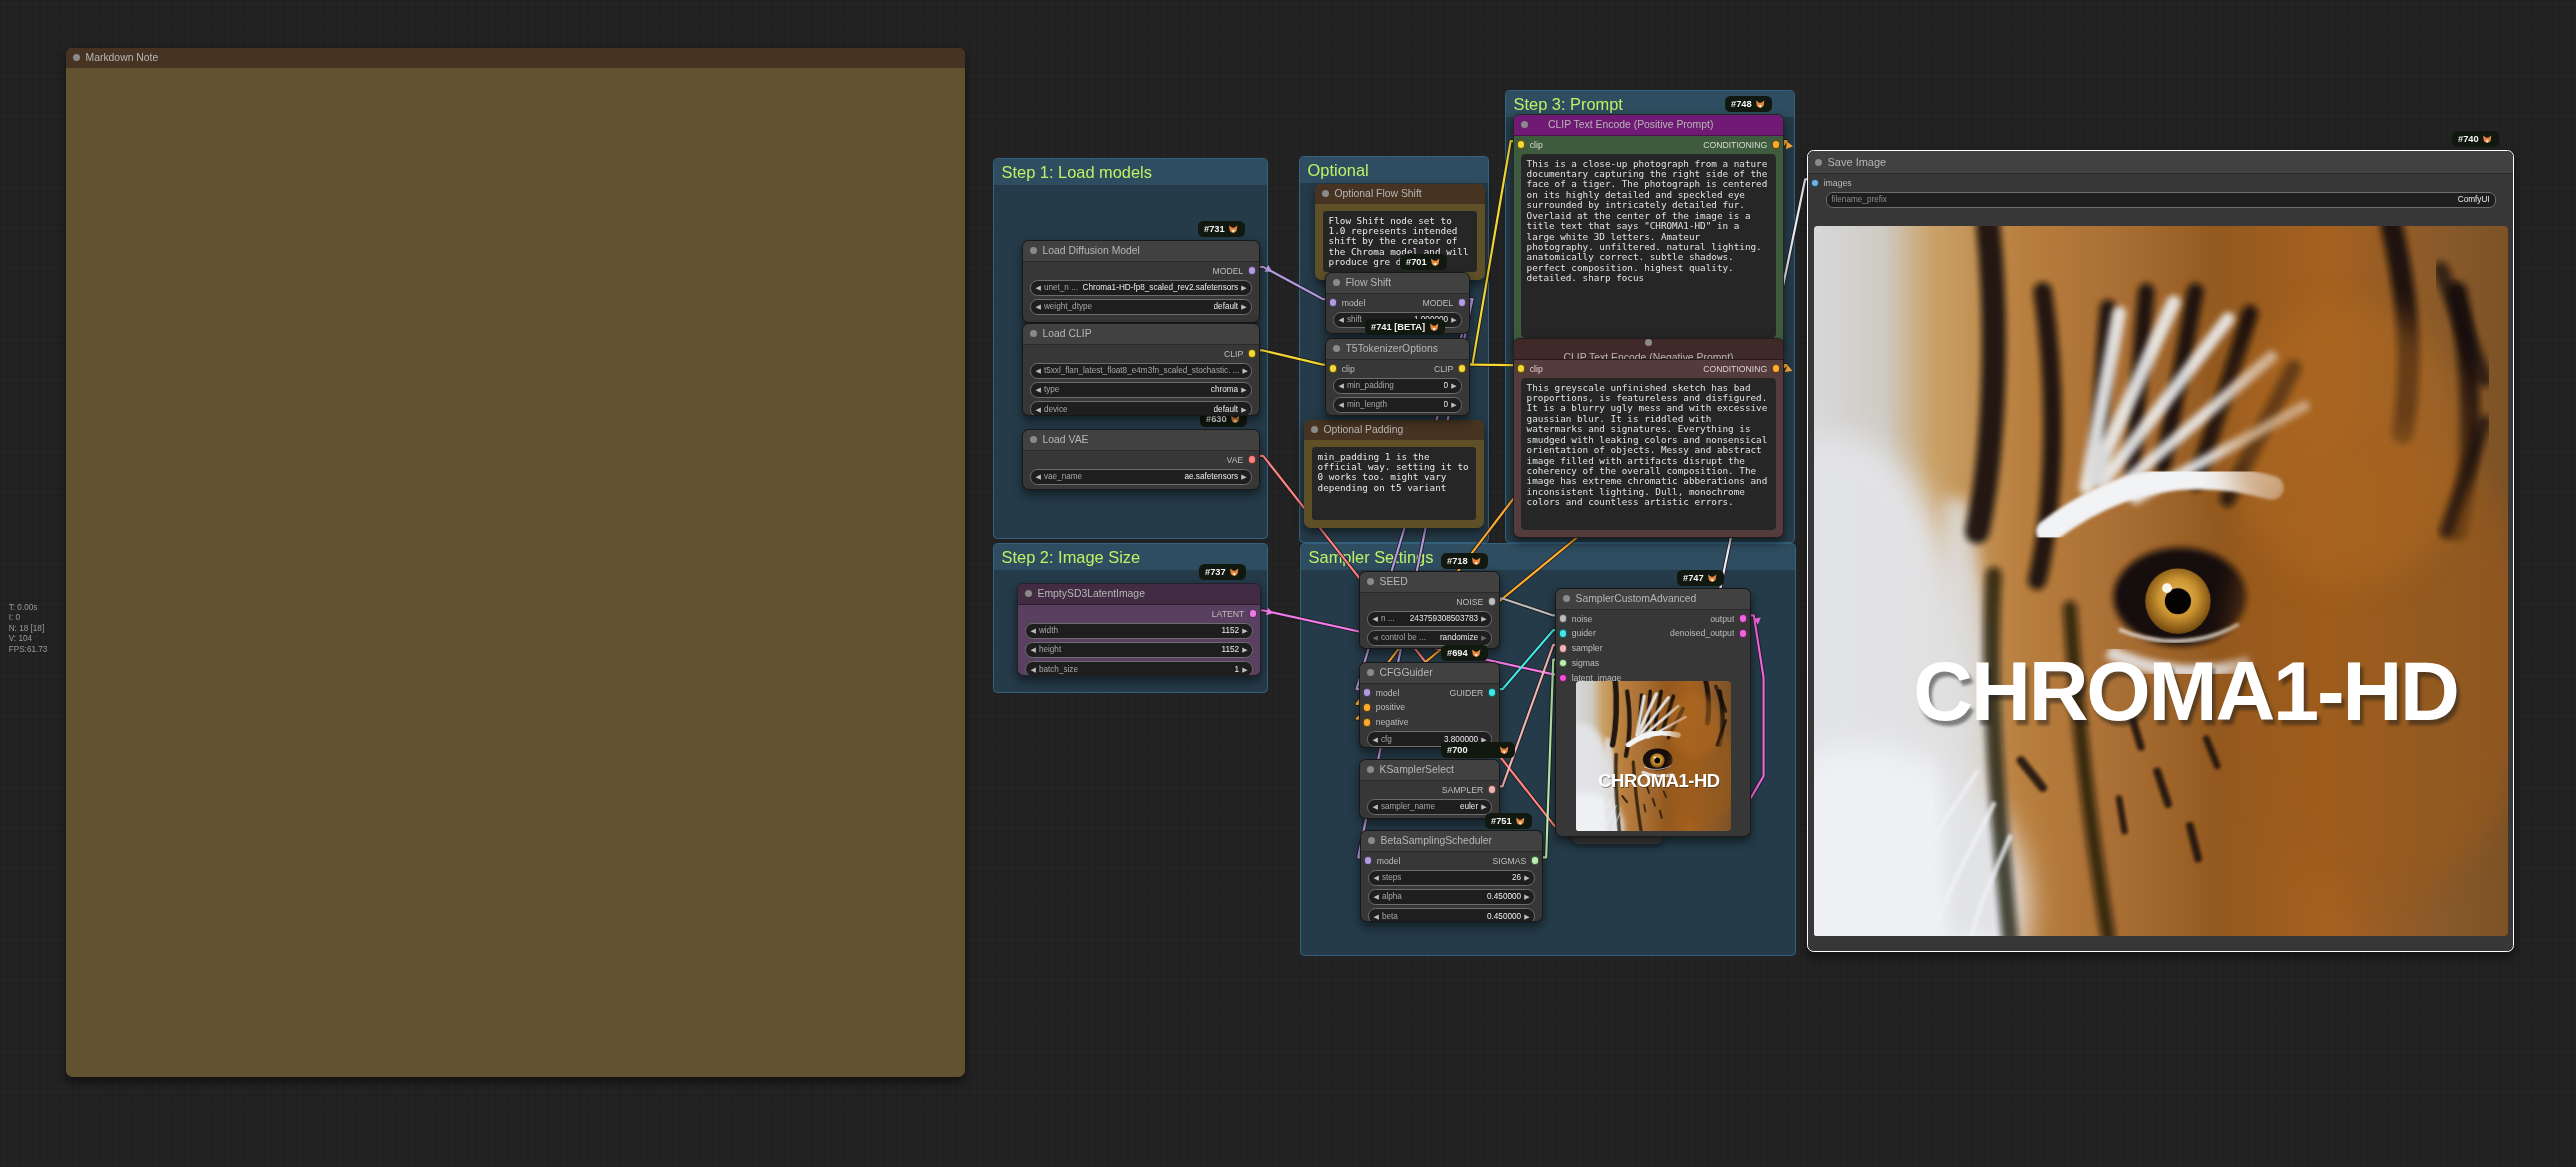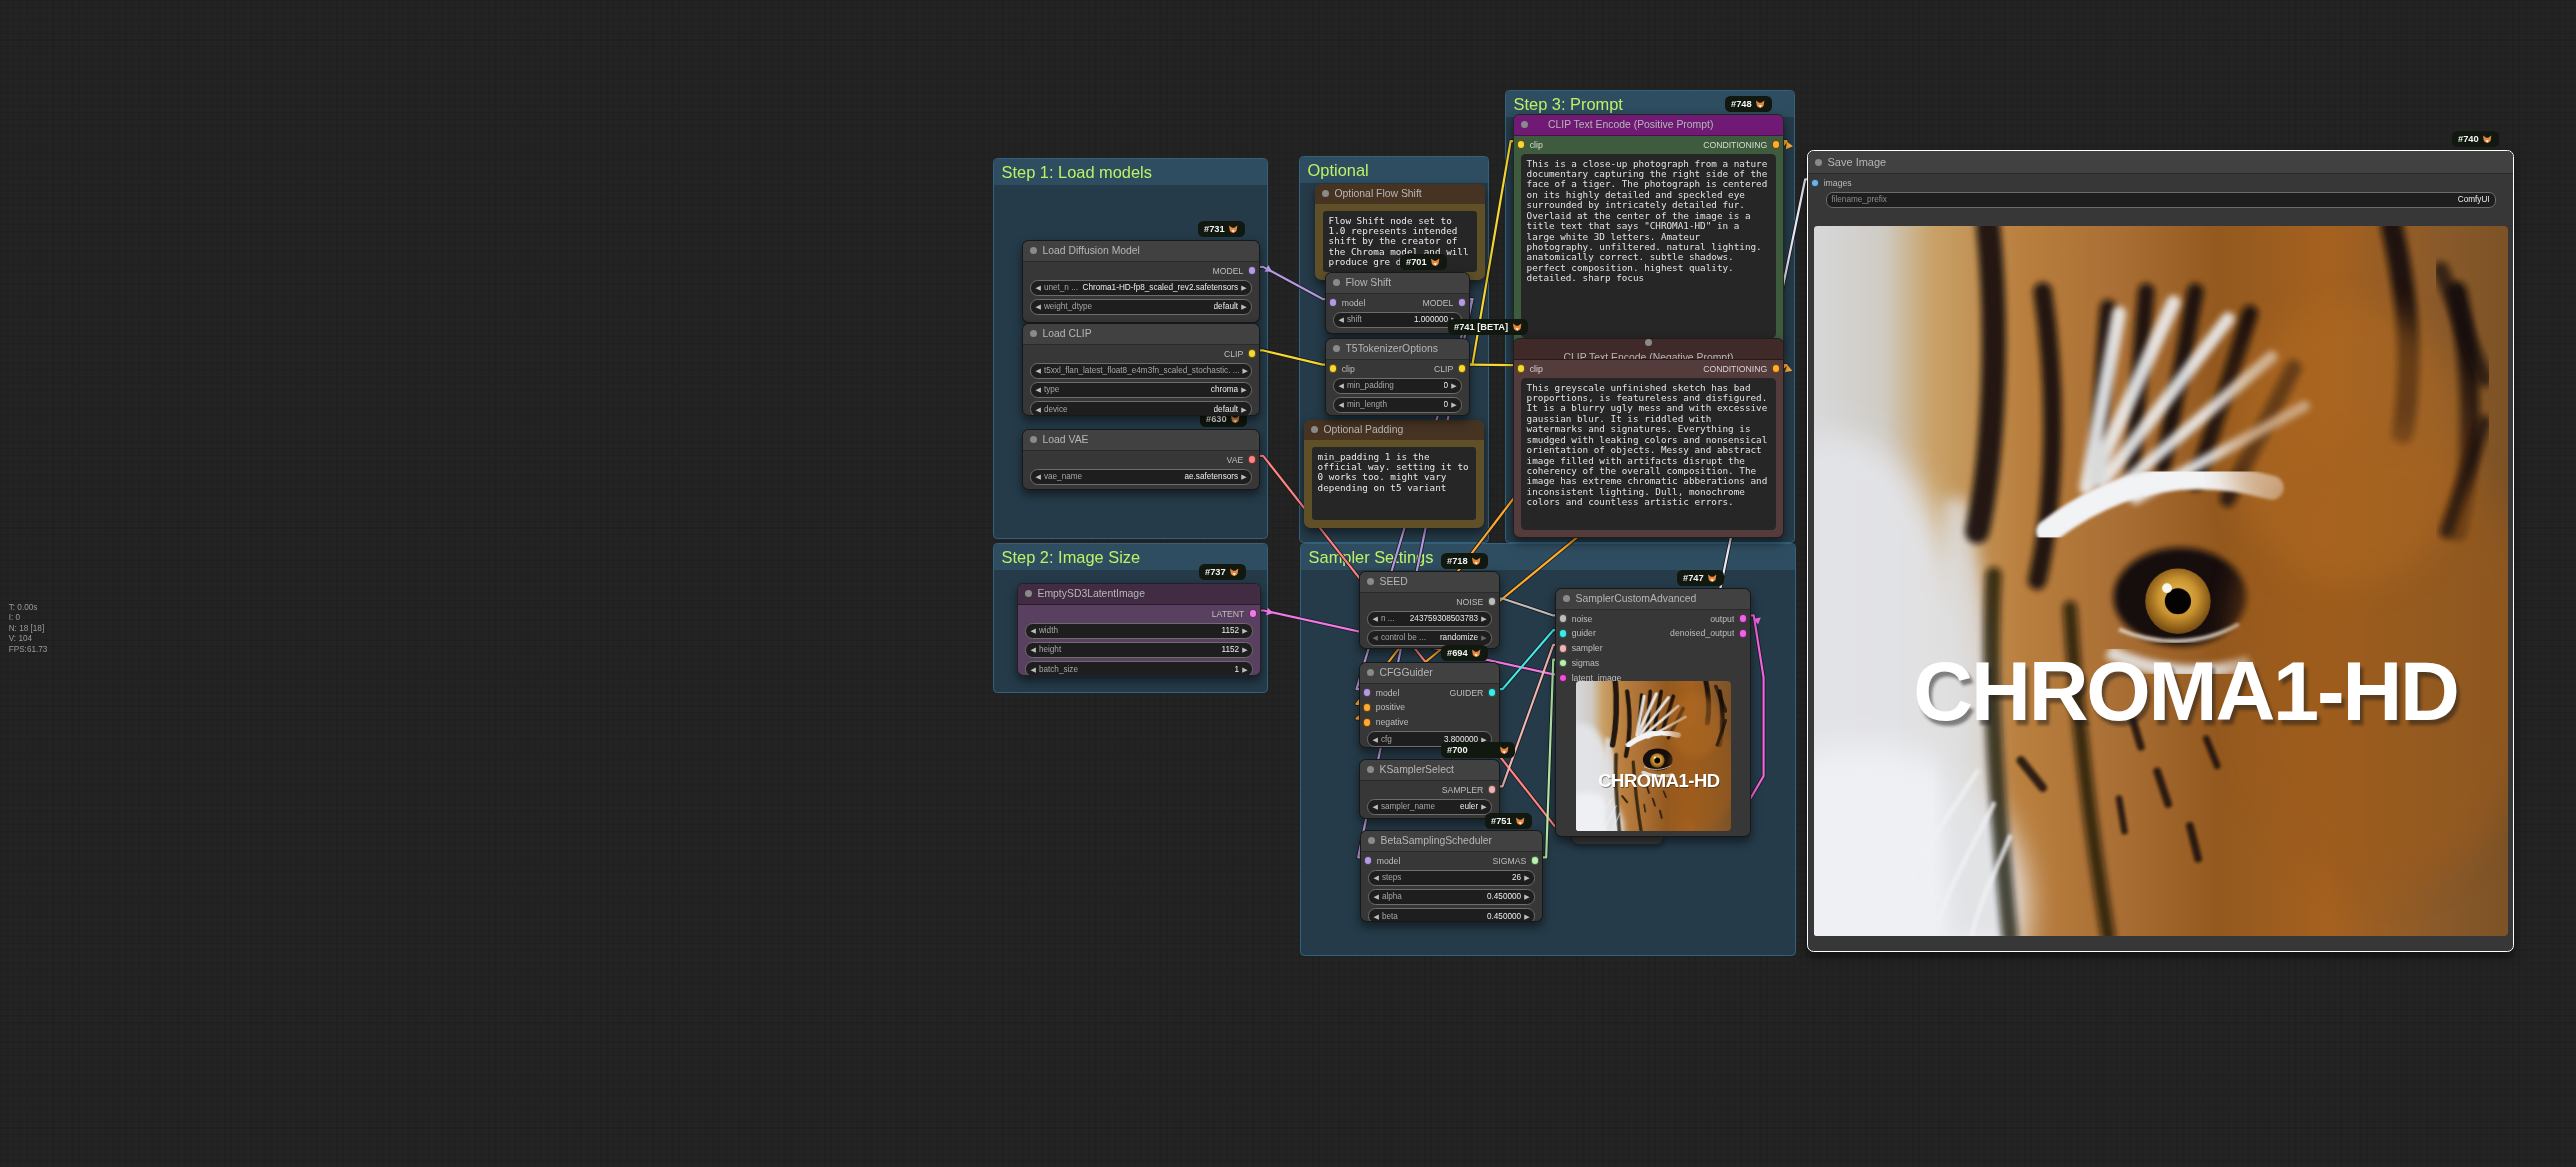--- a/index.html
+++ b/index.html
@@ -137,20 +137,26 @@
       <path stroke="#f064e0" stroke-width="4" d="M3194 1126 L3210 1126 L3228 1240 L3228 1420 L3186 1492"></path>
 
       <polygon points="0,-7 12,0 0,7" fill="#b49ae0" transform="translate(2318,491) rotate(28)"></polygon>
       <polygon points="0,-7 12,0 0,7" fill="#f07ae8" transform="translate(2319,1119) rotate(12)"></polygon>
       <polygon points="0,-7 12,0 0,7" fill="#ffab30" transform="translate(3276,263) rotate(127)"></polygon>
       <polygon points="0,-7 12,0 0,7" fill="#ffab30" transform="translate(3276,673) rotate(140)"></polygon>
       <polygon points="0,-7 12,0 0,7" fill="#f064e0" transform="translate(3216,1131) rotate(81)"></polygon>
     </g>
   </svg>
 
+  <div class="note md" style="left:66px;top:48px;width:899px;height:1029px;">
+    <div class="nhead">
+        <span class="ndot"></span>
+        <span class="ntitle">Markdown Note</span>
+      </div>
+  </div>
 
   <div class="note" style="left:1315px;top:184px;width:170px;height:96px;">
     <div class="nhead">
         <span class="ndot"></span>
         <span class="ntitle">Optional Flow Shift</span>
       </div>
     <div class="notebox">Flow Shift node set to 1.0 represents intended shift by the creator of the Chroma model and will produce gre detail</div>
   </div>
 
   <div class="note" style="left:1304px;top:420px;width:180px;height:108px;">
@@ -643,21 +649,21 @@
         <path d="M10 17 L7 12 H13 Z" fill="#fff"></path>
       </svg>
     </div>
   <div class="badge" style="left:1400px;top:254px;">
       <span>#701</span>
       <svg viewBox="0 0 20 20">
         <path d="M2 3 L8 7 H12 L18 3 L17 10 C17 14 14 17 10 17 C6 17 3 14 3 10 Z" fill="#e8883c"></path>
         <path d="M10 17 L7 12 H13 Z" fill="#fff"></path>
       </svg>
     </div>
-  <div class="badge" style="left:1448px;top:319px;align-items:center;">
+  <div class="badge" style="left:1365px;top:319px;align-items:center;">
       <span>#741 [BETA]</span>
       <svg viewBox="0 0 20 20">
         <path d="M2 3 L8 7 H12 L18 3 L17 10 C17 14 14 17 10 17 C6 17 3 14 3 10 Z" fill="#e8883c"></path>
         <path d="M10 17 L7 12 H13 Z" fill="#fff"></path>
       </svg>
     </div>
   <div class="badge" style="left:1725px;top:96px;">
       <span>#748</span>
       <svg viewBox="0 0 20 20">
         <path d="M2 3 L8 7 H12 L18 3 L17 10 C17 14 14 17 10 17 C6 17 3 14 3 10 Z" fill="#e8883c"></path>

